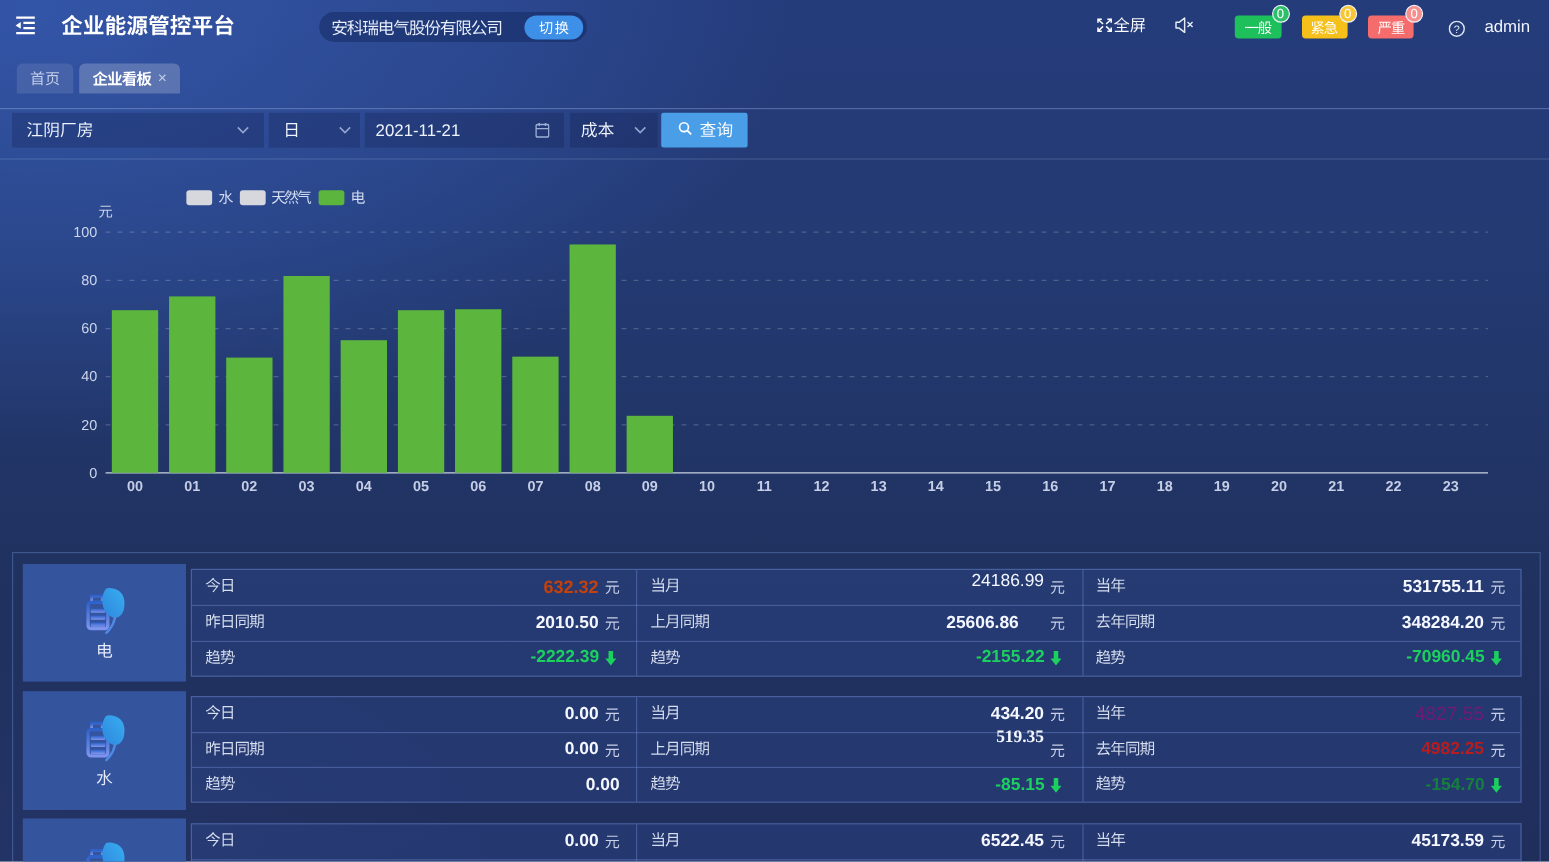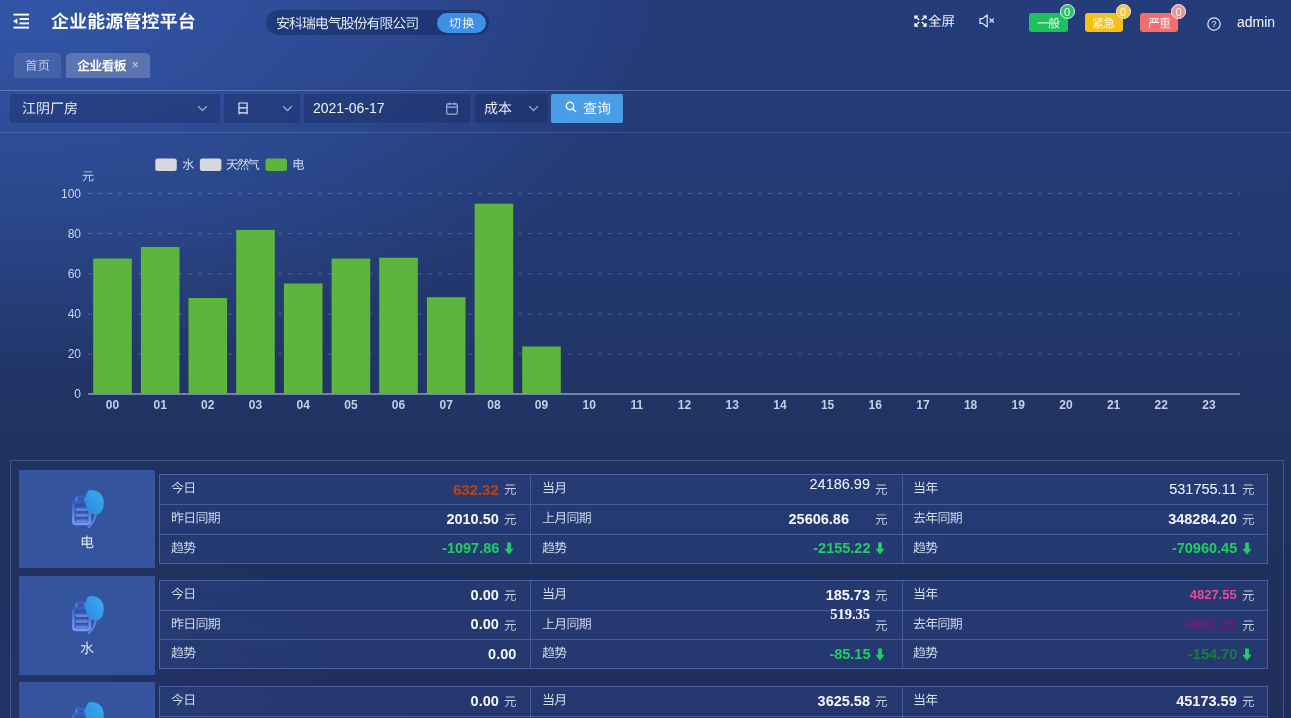--- a/index.html
+++ b/index.html
@@ -190,21 +190,21 @@
 <div style="position:absolute;left:224px;top:93.5px;width:76px;height:29px;background:rgba(18,30,76,0.28)"></div>
 <svg style="position:absolute;left:236.0px;top:101.3px;overflow:visible" width="14.0" height="14.0">
     <g transform="translate(0,12.32) scale(0.014000,-0.014000)" fill="#f0f4fe">
       <use href="#g37" x="0"></use>
     </g>
   </svg>
 <svg style="position:absolute;left:281.5px;top:105.0px" width="11" height="7" viewBox="0 0 11 7">
     <path d="M1.2 1.2 L5.5 5.4 L9.8 1.2" fill="none" stroke="#93a3cf" stroke-width="1.4"></path>
   </svg>
 <div style="position:absolute;left:304px;top:93.5px;width:166px;height:29px;background:rgba(18,30,76,0.28)"></div>
-<div style="position:absolute;left:313px;top:100px;font-family:'Liberation Sans',sans-serif;font-size:14px;color:#eef2fc">2021-06-17</div>
+<div style="position:absolute;left:313px;top:100px;font-family:'Liberation Sans',sans-serif;font-size:14px;color:#eef2fc">2021-11-21</div>
 <svg style="position:absolute;left:446px;top:102px" width="12" height="13" viewBox="0 0 12 13">
 <rect x="0.7" y="1.8" width="10.6" height="10.4" rx="1" fill="none" stroke="#9fafd6" stroke-width="1.2"></rect>
 <path d="M0.7 5.2 H11.3 M3.4 0.4 V3 M8.6 0.4 V3" stroke="#9fafd6" stroke-width="1.2"></path>
   </svg>
 <div style="position:absolute;left:474.5px;top:93.5px;width:73px;height:29px;background:rgba(18,30,76,0.28)"></div>
 <svg style="position:absolute;left:484.0px;top:101.3px;overflow:visible" width="28.0" height="14.0">
     <g transform="translate(0,12.32) scale(0.014000,-0.014000)" fill="#f0f4fe">
       <use href="#g38" x="0"></use>
       <use href="#g39" x="1000"></use>
     </g>
@@ -356,21 +356,21 @@
     <g transform="translate(0,11.44) scale(0.013000,-0.013000)" fill="#d6deef">
       <use href="#g47" x="0"></use>
       <use href="#g49" x="940"></use>
     </g>
   </svg>
 <svg style="position:absolute;left:1241.7px;top:483.2px;overflow:visible" width="12.5" height="12.5">
     <g transform="translate(0,11.00) scale(0.012500,-0.012500)" fill="#c9d2e8">
       <use href="#g45" x="0"></use>
     </g>
   </svg>
-<div style="position:absolute;right:54.3px;top:481.0px;font-family:'Liberation Sans',sans-serif;font-size:14.5px;font-weight:normal;color:#f4f7ff">531755.11</div>
+<div style="position:absolute;right:54.3px;top:481.0px;font-family:'Liberation Sans',sans-serif;font-size:14.5px;font-weight:bold;color:#f4f7ff">531755.11</div>
 <div style="position:absolute;left:159.5px;top:504.0px;width:1107px;height:1px;background:rgba(115,145,215,0.40)"></div>
 <svg style="position:absolute;left:171.0px;top:511.0px;overflow:visible" width="49.7" height="13.0">
     <g transform="translate(0,11.44) scale(0.013000,-0.013000)" fill="#d6deef">
       <use href="#g50" x="0"></use>
       <use href="#g37" x="940"></use>
       <use href="#g51" x="1880"></use>
       <use href="#g52" x="2820"></use>
     </g>
   </svg>
 <svg style="position:absolute;left:503.8px;top:512.9px;overflow:visible" width="12.5" height="12.5">
@@ -410,21 +410,21 @@
 <div style="position:absolute;left:159.5px;top:533.7px;width:1107px;height:1px;background:rgba(115,145,215,0.40)"></div>
 <svg style="position:absolute;left:171.0px;top:540.7px;overflow:visible" width="25.2" height="13.0">
     <g transform="translate(0,11.44) scale(0.013000,-0.013000)" fill="#d6deef">
       <use href="#g55" x="0"></use>
       <use href="#g56" x="940"></use>
     </g>
   </svg>
 <svg style="position:absolute;left:503.79999999999995px;top:542.1px" width="10" height="13" viewBox="0 0 10 13">
     <path d="M5 12.6 L9.6 6.8 H6.9 V0.4 H3.1 V6.8 H0.4 Z" fill="#1cd05f"></path>
   </svg>
-<div style="position:absolute;right:791.7px;top:540.4px;font-family:'Liberation Sans',sans-serif;font-size:14.5px;font-weight:bold;color:#1cd05f">-1097.86</div>
+<div style="position:absolute;right:791.7px;top:540.4px;font-family:'Liberation Sans',sans-serif;font-size:14.5px;font-weight:bold;color:#1cd05f">-2222.39</div>
 <svg style="position:absolute;left:541.8px;top:540.7px;overflow:visible" width="25.2" height="13.0">
     <g transform="translate(0,11.44) scale(0.013000,-0.013000)" fill="#d6deef">
       <use href="#g55" x="0"></use>
       <use href="#g56" x="940"></use>
     </g>
   </svg>
 <svg style="position:absolute;left:875.0px;top:542.1px" width="10" height="13" viewBox="0 0 10 13">
     <path d="M5 12.6 L9.6 6.8 H6.9 V0.4 H3.1 V6.8 H0.4 Z" fill="#1cd05f"></path>
   </svg>
 <div style="position:absolute;right:420.5px;top:540.4px;font-family:'Liberation Sans',sans-serif;font-size:14.5px;font-weight:bold;color:#1cd05f">-2155.22</div>
@@ -486,33 +486,33 @@
     <g transform="translate(0,11.44) scale(0.013000,-0.013000)" fill="#d6deef">
       <use href="#g47" x="0"></use>
       <use href="#g48" x="940"></use>
     </g>
   </svg>
 <svg style="position:absolute;left:875.0px;top:588.8px;overflow:visible" width="12.5" height="12.5">
     <g transform="translate(0,11.00) scale(0.012500,-0.012500)" fill="#c9d2e8">
       <use href="#g45" x="0"></use>
     </g>
   </svg>
-<div style="position:absolute;right:421.0px;top:586.5px;font-family:'Liberation Sans',sans-serif;font-size:14.5px;font-weight:bold;color:#f4f7ff">185.73</div>
+<div style="position:absolute;right:421.0px;top:586.5px;font-family:'Liberation Sans',sans-serif;font-size:14.5px;font-weight:bold;color:#f4f7ff">434.20</div>
 <svg style="position:absolute;left:913.0px;top:586.8px;overflow:visible" width="25.2" height="13.0">
     <g transform="translate(0,11.44) scale(0.013000,-0.013000)" fill="#d6deef">
       <use href="#g47" x="0"></use>
       <use href="#g49" x="940"></use>
     </g>
   </svg>
 <svg style="position:absolute;left:1241.7px;top:588.8px;overflow:visible" width="12.5" height="12.5">
     <g transform="translate(0,11.00) scale(0.012500,-0.012500)" fill="#c9d2e8">
       <use href="#g45" x="0"></use>
     </g>
   </svg>
-<div style="position:absolute;right:54.3px;top:586.5px;font-family:'Liberation Sans',sans-serif;font-size:13px;font-weight:bold;color:#ec4899">4827.55</div>
+<div style="position:absolute;right:54.3px;top:586.5px;font-family:'Liberation Sans',sans-serif;font-size:16px;font-weight:normal;color:#701a75">4827.55</div>
 <div style="position:absolute;left:159.5px;top:609.5px;width:1107px;height:1px;background:rgba(115,145,215,0.40)"></div>
 <svg style="position:absolute;left:171.0px;top:616.5px;overflow:visible" width="49.7" height="13.0">
     <g transform="translate(0,11.44) scale(0.013000,-0.013000)" fill="#d6deef">
       <use href="#g50" x="0"></use>
       <use href="#g37" x="940"></use>
       <use href="#g51" x="1880"></use>
       <use href="#g52" x="2820"></use>
     </g>
   </svg>
 <svg style="position:absolute;left:503.8px;top:618.5px;overflow:visible" width="12.5" height="12.5">
@@ -541,21 +541,21 @@
       <use href="#g49" x="940"></use>
       <use href="#g51" x="1880"></use>
       <use href="#g52" x="2820"></use>
     </g>
   </svg>
 <svg style="position:absolute;left:1241.7px;top:618.5px;overflow:visible" width="12.5" height="12.5">
     <g transform="translate(0,11.00) scale(0.012500,-0.012500)" fill="#c9d2e8">
       <use href="#g45" x="0"></use>
     </g>
   </svg>
-<div style="position:absolute;right:54.3px;top:616.2px;font-family:'Liberation Sans',sans-serif;font-size:14.5px;font-weight:bold;color:#701a75">4982.25</div>
+<div style="position:absolute;right:54.3px;top:616.2px;font-family:'Liberation Sans',sans-serif;font-size:14.5px;font-weight:bold;color:#b91c1c">4982.25</div>
 <div style="position:absolute;left:159.5px;top:639.2px;width:1107px;height:1px;background:rgba(115,145,215,0.40)"></div>
 <svg style="position:absolute;left:171.0px;top:646.2px;overflow:visible" width="25.2" height="13.0">
     <g transform="translate(0,11.44) scale(0.013000,-0.013000)" fill="#d6deef">
       <use href="#g55" x="0"></use>
       <use href="#g56" x="940"></use>
     </g>
   </svg>
 <div style="position:absolute;right:774.7px;top:645.9px;font-family:'Liberation Sans',sans-serif;font-size:14.5px;font-weight:bold;color:#f4f7ff">0.00</div>
 <svg style="position:absolute;left:541.8px;top:646.2px;overflow:visible" width="25.2" height="13.0">
     <g transform="translate(0,11.44) scale(0.013000,-0.013000)" fill="#d6deef">
@@ -620,21 +620,21 @@
     <g transform="translate(0,11.44) scale(0.013000,-0.013000)" fill="#d6deef">
       <use href="#g47" x="0"></use>
       <use href="#g48" x="940"></use>
     </g>
   </svg>
 <svg style="position:absolute;left:875.0px;top:694.8px;overflow:visible" width="12.5" height="12.5">
     <g transform="translate(0,11.00) scale(0.012500,-0.012500)" fill="#c9d2e8">
       <use href="#g45" x="0"></use>
     </g>
   </svg>
-<div style="position:absolute;right:421.0px;top:692.5px;font-family:'Liberation Sans',sans-serif;font-size:14.5px;font-weight:bold;color:#f4f7ff">3625.58</div>
+<div style="position:absolute;right:421.0px;top:692.5px;font-family:'Liberation Sans',sans-serif;font-size:14.5px;font-weight:bold;color:#f4f7ff">6522.45</div>
 <svg style="position:absolute;left:913.0px;top:692.8px;overflow:visible" width="25.2" height="13.0">
     <g transform="translate(0,11.44) scale(0.013000,-0.013000)" fill="#d6deef">
       <use href="#g47" x="0"></use>
       <use href="#g49" x="940"></use>
     </g>
   </svg>
 <svg style="position:absolute;left:1241.7px;top:694.8px;overflow:visible" width="12.5" height="12.5">
     <g transform="translate(0,11.00) scale(0.012500,-0.012500)" fill="#c9d2e8">
       <use href="#g45" x="0"></use>
     </g>

